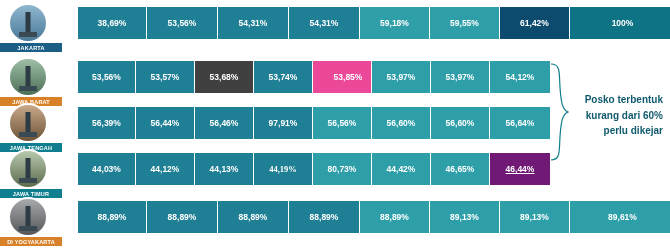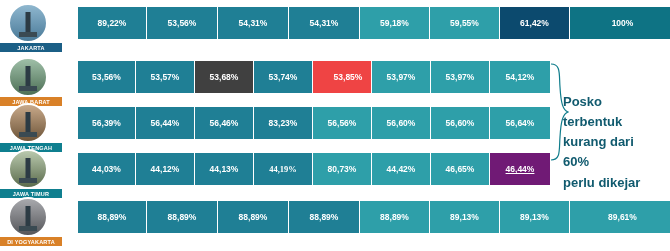--- a/index.html
+++ b/index.html
@@ -62,25 +62,25 @@
     font-size:8.5px;
     font-weight:bold;
     color:#ffffff;
     border-right:1px solid #ffffff;
     box-sizing:border-box;
   }
   .cell:last-child{border-right:none;}
 
   .note{
     position:absolute;
-    font-size:13px;
+    font-size:10px;
     font-weight:bold;
     color:#105a6e;
     line-height:1.55;
-    text-align:left;
+    text-align:right;
   }
   .brace{
     position:absolute;
     stroke:#0e7c8b;
     fill:none;
     stroke-width:1.2;
   }
 </style>
 </head>
 <body>
@@ -90,21 +90,21 @@
   <div id="rows-host">
       <div class="row" style="top: 4px; width: 605px;">
         <div class="badge">
           <div class="circle" style="background: linear-gradient(rgb(143, 183, 207), rgb(74, 122, 152));">
             <div style="position: absolute; left: 50%; top: 52%; transform: translate(-50%, -50%); width: 5px; height: 24px; background: rgb(44, 59, 68);"></div>
             <div style="position: absolute; left: 50%; bottom: 4px; transform: translateX(-50%); width: 18px; height: 5px; background: rgb(58, 74, 82);"></div>
           </div>
           <div class="caption" style="background: rgb(27, 95, 134);">JAKARTA</div>
         </div>
         <div class="cells" style="margin-left: 16px;">
-          <div class="cell" style="width: 69px; flex: 0 0 69px; background: rgb(31, 127, 149);">89,22%</div>
+          <div class="cell" style="width: 69px; flex: 0 0 69px; background: rgb(31, 127, 149);">38,69%</div>
           <div class="cell" style="width: 71px; flex: 0 0 71px; background: rgb(31, 127, 149);">53,56%</div>
           <div class="cell" style="width: 71px; flex: 0 0 71px; background: rgb(31, 127, 149);">54,31%</div>
           <div class="cell" style="width: 71px; flex: 0 0 71px; background: rgb(31, 127, 149);">54,31%</div>
           <div class="cell" style="width: 70px; flex: 0 0 70px; background: rgb(46, 159, 169);">59,18%</div>
           <div class="cell" style="width: 70px; flex: 0 0 70px; background: rgb(46, 159, 169);">59,55%</div>
           <div class="cell" style="width: 70px; flex: 0 0 70px; background: #0c4a6e;">61,42%</div>
           <div class="cell" style="width: 105px; flex: 0 0 105px; background: rgb(14, 115, 132);">100%</div>
         </div>
       </div>
       <div class="row" style="top: 58px; width: 545px;">
@@ -113,39 +113,39 @@
             <div style="position: absolute; left: 50%; top: 52%; transform: translate(-50%, -50%); width: 5px; height: 24px; background: rgb(44, 59, 68);"></div>
             <div style="position: absolute; left: 50%; bottom: 4px; transform: translateX(-50%); width: 18px; height: 5px; background: rgb(58, 74, 82);"></div>
           </div>
           <div class="caption" style="background: rgb(217, 129, 40);">JAWA BARAT</div>
         </div>
         <div class="cells" style="margin-left: 16px;">
           <div class="cell" style="width: 58px; flex: 0 0 58px; background: rgb(31, 127, 149);">53,56%</div>
           <div class="cell" style="width: 59px; flex: 0 0 59px; background: rgb(31, 127, 149);">53,57%</div>
           <div class="cell" style="width: 59px; flex: 0 0 59px; background: #404040;">53,68%</div>
           <div class="cell" style="width: 59px; flex: 0 0 59px; background: rgb(31, 127, 149);">53,74%</div>
-          <div class="cell" style="width: 59px; flex: 0 0 59px; background: #ef4444; padding-left: 12px;">53,85%</div>
+          <div class="cell" style="width: 59px; flex: 0 0 59px; background: #ec4899; padding-left: 12px;">53,85%</div>
           <div class="cell" style="width: 59px; flex: 0 0 59px; background: rgb(46, 159, 169);">53,97%</div>
           <div class="cell" style="width: 59px; flex: 0 0 59px; background: rgb(46, 159, 169);">53,97%</div>
           <div class="cell" style="width: 60px; flex: 0 0 60px; background: rgb(46, 159, 169);">54,12%</div>
         </div>
       </div>
       <div class="row" style="top: 104px; width: 545px;">
         <div class="badge">
           <div class="circle" style="background: linear-gradient(rgb(200, 169, 138), rgb(109, 84, 56));">
             <div style="position: absolute; left: 50%; top: 52%; transform: translate(-50%, -50%); width: 5px; height: 24px; background: rgb(44, 59, 68);"></div>
             <div style="position: absolute; left: 50%; bottom: 4px; transform: translateX(-50%); width: 18px; height: 5px; background: rgb(58, 74, 82);"></div>
           </div>
           <div class="caption" style="background: rgb(15, 127, 143);">JAWA TENGAH</div>
         </div>
         <div class="cells" style="margin-left: 16px;">
           <div class="cell" style="width: 58px; flex: 0 0 58px; background: rgb(31, 127, 149);">56,39%</div>
           <div class="cell" style="width: 59px; flex: 0 0 59px; background: rgb(31, 127, 149);">56,44%</div>
           <div class="cell" style="width: 59px; flex: 0 0 59px; background: rgb(31, 127, 149);">56,46%</div>
-          <div class="cell" style="width: 59px; flex: 0 0 59px; background: rgb(31, 127, 149);">83,23%</div>
+          <div class="cell" style="width: 59px; flex: 0 0 59px; background: rgb(31, 127, 149);">97,91%</div>
           <div class="cell" style="width: 59px; flex: 0 0 59px; background: rgb(46, 159, 169); text-align: right;">56,56%</div>
           <div class="cell" style="width: 59px; flex: 0 0 59px; background: rgb(46, 159, 169);">56,60%</div>
           <div class="cell" style="width: 59px; flex: 0 0 59px; background: rgb(46, 159, 169);">56,60%</div>
           <div class="cell" style="width: 60px; flex: 0 0 60px; background: rgb(46, 159, 169);">56,64%</div>
         </div>
       </div>
       <div class="row" style="top: 150px; width: 545px;">
         <div class="badge">
           <div class="circle" style="background: linear-gradient(rgb(185, 201, 174), rgb(91, 107, 76));">
             <div style="position: absolute; left: 50%; top: 52%; transform: translate(-50%, -50%); width: 5px; height: 24px; background: rgb(44, 59, 68);"></div>

